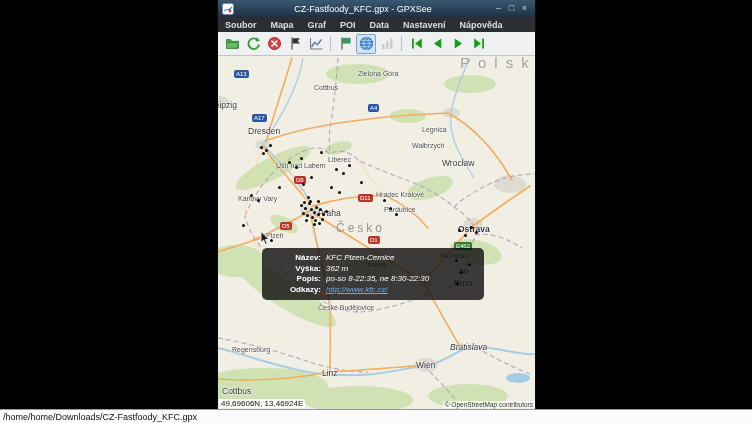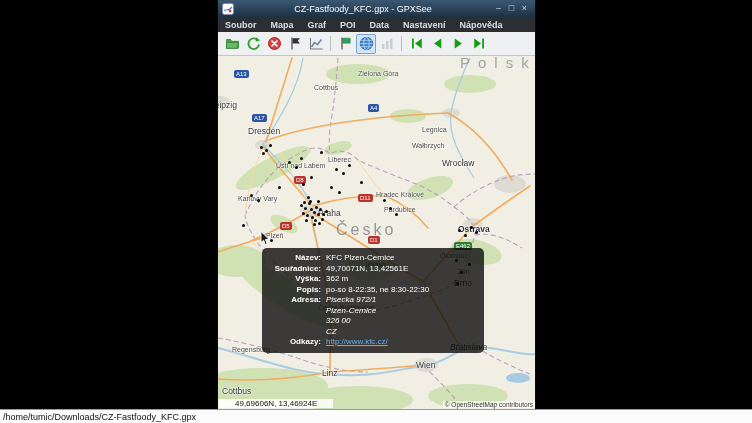--- a/index.html
+++ b/index.html
@@ -25,36 +25,36 @@
   .tbtn.disabled{opacity:.4;}
   .tsep{width:1px;height:15px;background:#b9bdc0;margin:0 3px;}
   
   .map{position:absolute;left:0;top:56px;width:317px;height:353px;background:#f1eee4;overflow:hidden;}
   .map svg.art{position:absolute;left:0;top:0;}
   .layer{position:absolute;left:0;top:0;width:100%;height:100%;}
   .maplabel{position:absolute;color:#333;white-space:nowrap;
             text-shadow:0 0 2px #fff,0 0 2px #fff,0 0 1px #fff;}
   .maplabel.city{font-size:8.5px;}
   .maplabel.town{font-size:7px;color:#4a4a4a;}
-  .maplabel.country{font-size:16px;color:#969696;letter-spacing:3px;text-shadow:none;}
+  .maplabel.country{font-size:12px;color:#969696;letter-spacing:3px;text-shadow:none;}
   .maplabel.country-xl{font-size:15px;color:#a3a3a3;letter-spacing:8px;text-shadow:none;}
   .shield{position:absolute;font-size:6px;color:#fff;padding:0 2px;border-radius:2px;line-height:8px;
           white-space:nowrap;}
   .dot{position:absolute;width:3px;height:3px;border-radius:50%;background:#0a0a0a;}
   .cursor{position:absolute;left:42px;top:175px;z-index:7;}
   .tooltip{position:absolute;left:44px;top:192px;width:222px;background:rgba(8,8,8,.78);
            border-radius:5px;color:#fff;font-size:8px;line-height:10.5px;padding:5px 7px;
            box-sizing:border-box;z-index:6;}
   .t-row{display:flex;}
   .t-label{flex:0 0 52px;text-align:right;font-weight:bold;padding-right:5px;}
-  .t-value{flex:1;}
+  .t-value{flex:1;font-style:italic;}
   .t-value.italic{font-style:italic;}
   .t-link{color:#6aabe8;text-decoration:underline;margin-top:18px;}
   .coords{position:absolute;left:1px;bottom:1px;background:rgba(255,255,255,.85);font-size:8px;
-          padding:0 16px;color:#111;z-index:5;}
+          padding:0 2px;color:#111;z-index:5;}
   .attribution{position:absolute;right:0;bottom:1px;background:rgba(255,255,255,.72);font-size:6.5px;
           padding:0 2px;color:#333;z-index:5;}
   
   .statusbar{position:absolute;left:0;right:0;bottom:0;height:14px;background:#fbfbfb;
              border-top:1px solid #9a9a9a;font-size:9px;color:#111;display:flex;align-items:center;
              padding:0 3px;box-sizing:border-box;}
 </style>
 </head>
 <body>
 
@@ -331,46 +331,33 @@
           <path d="M1,0.5 L1,11.5 L3.6,9.2 L5.3,13.5 L7.1,12.7 L5.4,8.6 L9,8.4 Z" fill="#1a1a1a" stroke="#fff" stroke-width="0.9"></path>
         </svg>
     </div>
 
     <div class="tooltip" id="tooltip">
         <div class="t-row">
           <div class="t-label">Název:</div>
           <div class="t-value">KFC Plzen-Cernice</div>
         </div>
         <div class="t-row">
-          <div class="t-label">Souřadnice:</div>
-          <div class="t-value">49,70071N, 13,42561E</div>
-        </div>
-        <div class="t-row">
           <div class="t-label">Výška:</div>
           <div class="t-value">362 m</div>
         </div>
         <div class="t-row">
           <div class="t-label">Popis:</div>
           <div class="t-value">po-so 8-22:35, ne 8:30-22:30</div>
         </div>
         <div class="t-row">
-          <div class="t-label">Adresa:</div>
-          <div class="t-value italic">
-            <div>Pisecka 972/1</div>
-            <div>Plzen-Cernice</div>
-            <div>326 00</div>
-            <div>CZ</div>
-          </div>
-        </div>
-        <div class="t-row">
           <div class="t-label">Odkazy:</div>
           <div class="t-value"><span class="t-link">http://www.kfc.cz/</span></div>
         </div>
       </div>
 
     <div class="coords">49,69606N, 13,46924E</div>
     <div class="attribution">© OpenStreetMap contributors</div>
   </div>
 </div>
 
 <div class="statusbar">
-  <span>/home/tumic/Downloads/CZ-Fastfoody_KFC.gpx</span>
+  <span>/home/home/Downloads/CZ-Fastfoody_KFC.gpx</span>
 </div>
 
 </body></html>

